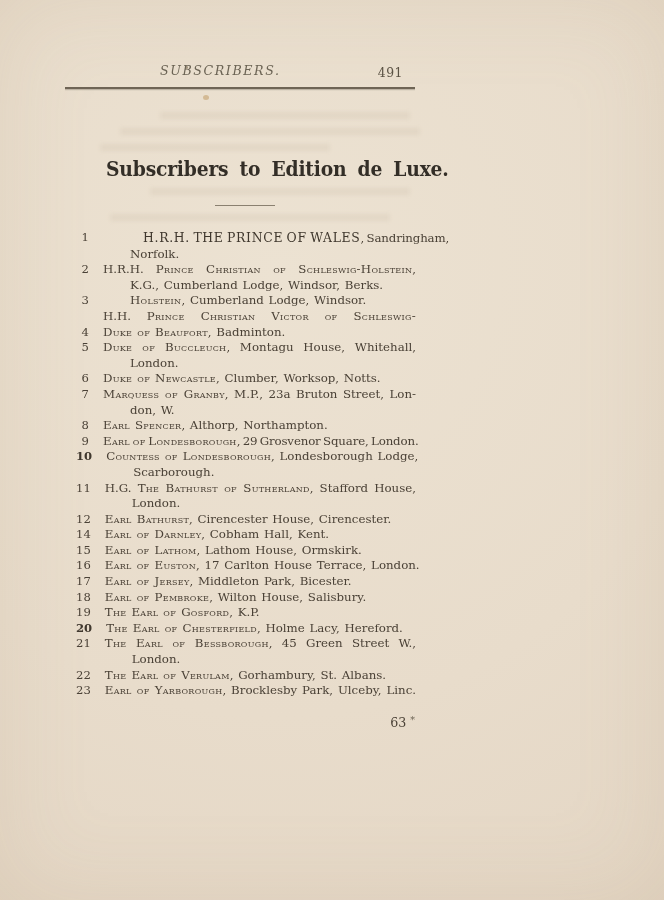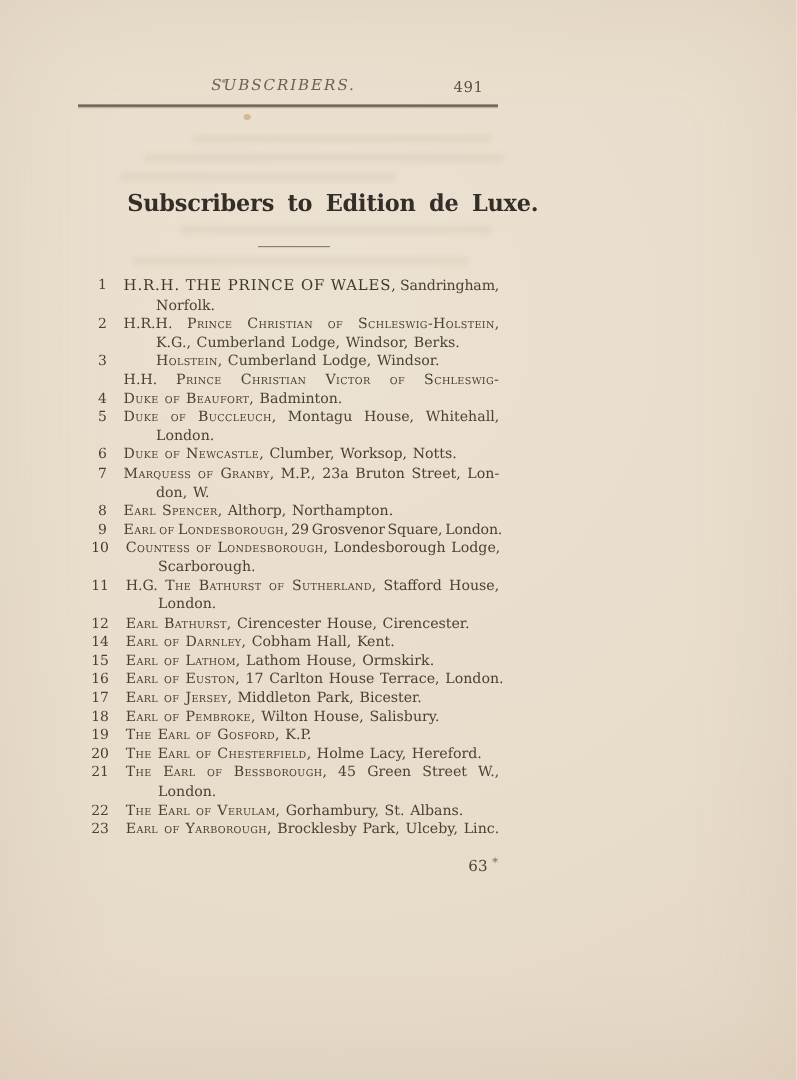--- a/index.html
+++ b/index.html
@@ -19,21 +19,20 @@
     position:absolute;height:7px;border-radius:3px;
     background:rgba(160,140,108,0.10);filter:blur(2px);
   }
   .fox-spot{position:absolute;border-radius:50%;filter:blur(0.6px);}
 
   .running-head{position:absolute;left:65px;top:63px;width:350px;height:20px;}
   .rh-title{
     position:absolute;left:95px;top:0;
     font-style:italic;font-size:12.6px;letter-spacing:1.6px;
     color:#6b6354;
-    margin-left:16px;
   }
   .rh-page{
     position:absolute;right:12px;top:2px;
     font-size:12.4px;letter-spacing:0.5px;color:#5b5244;
   }
   .header-rule{
     position:absolute;left:65px;top:87px;width:350px;height:1.7px;
     background:#6e6455;
     box-shadow:0 1.2px 0 rgba(110,100,85,0.35);
   }
@@ -47,32 +46,32 @@
   .section-divider{
     position:absolute;left:215px;top:205px;width:60px;height:1.4px;
     background:#8a8070;
   }
   .list{position:absolute;left:76px;top:230px;width:340px;}
   .entry{display:flex;align-items:flex-start;}
   .num{
     flex:0 0 13px;text-align:right;margin-right:14px;
     font-size:11.6px;line-height:15.6px;color:#4a4136;
   }
-  .num.bold{font-weight:normal;color:#40382e;}
+  .num.bold{font-weight:bold;color:#40382e;}
   .lines{flex:1;min-width:0;}
   .line{
     font-size:11.8px;line-height:15.6px;
     word-spacing:1px;white-space:normal;
   }
   .line.j{text-align:justify;text-align-last:justify;white-space:nowrap;}
   .line.cont{padding-left:27px;}
   .line.t{word-spacing:-1.2px;letter-spacing:-0.15px;}
   .seg-pl{}
   .seg-sc{font-variant:small-caps;letter-spacing:0.3px;}
-  .seg-cp{font-size:12.4px;letter-spacing:0.7px;color:#3f372d;}
+  .seg-cp{font-size:12.4px;letter-spacing:0.7px;color:#3f372d;margin-left:40px;}
   .signature{
     position:absolute;left:65px;top:714px;width:350px;
     text-align:right;font-size:12.6px;color:#4a4136;
   }
   .signature .star{
     display:inline-block;font-size:9.5px;vertical-align:4px;margin-left:4px;
     color:#6b6253;
   }
 </style>
 </head>

